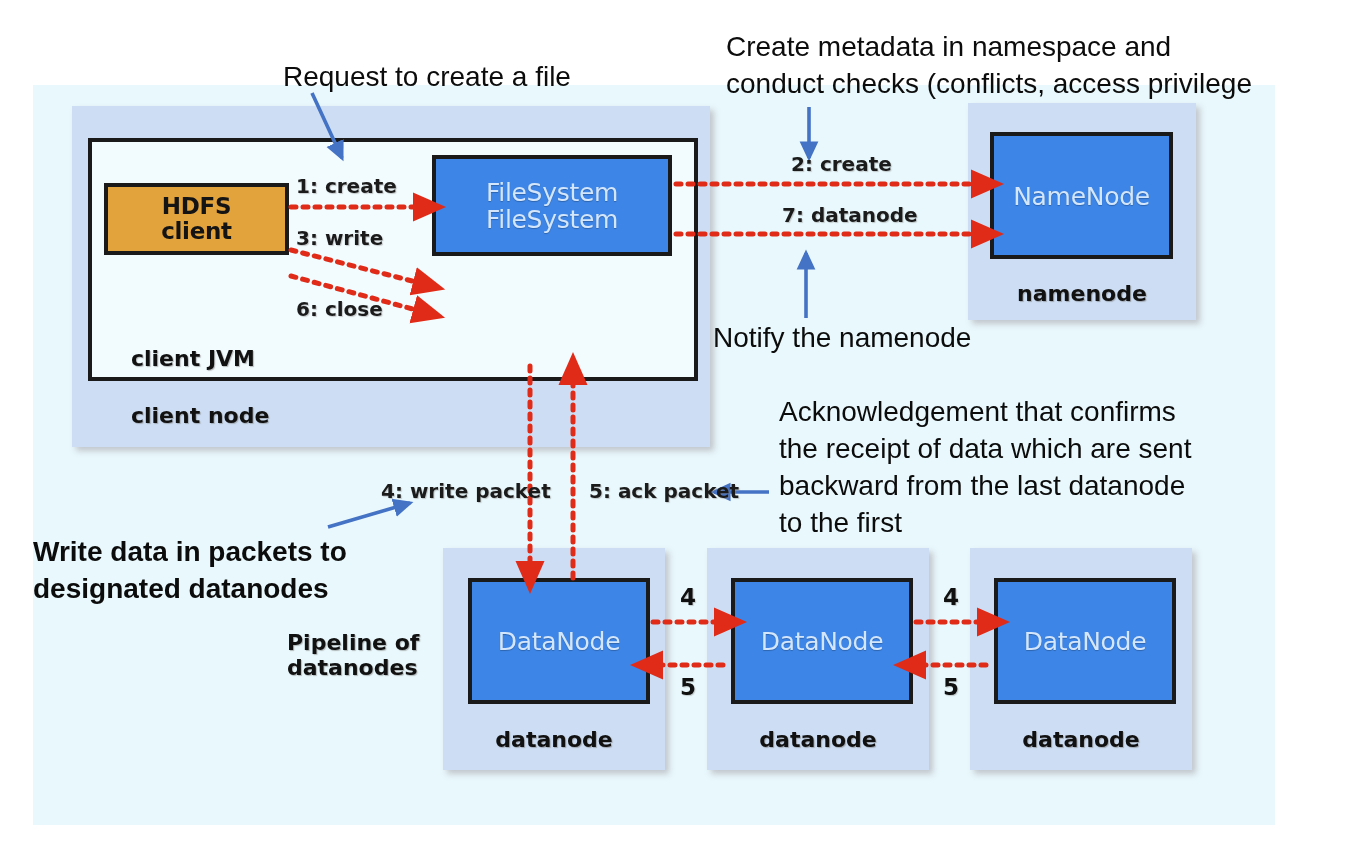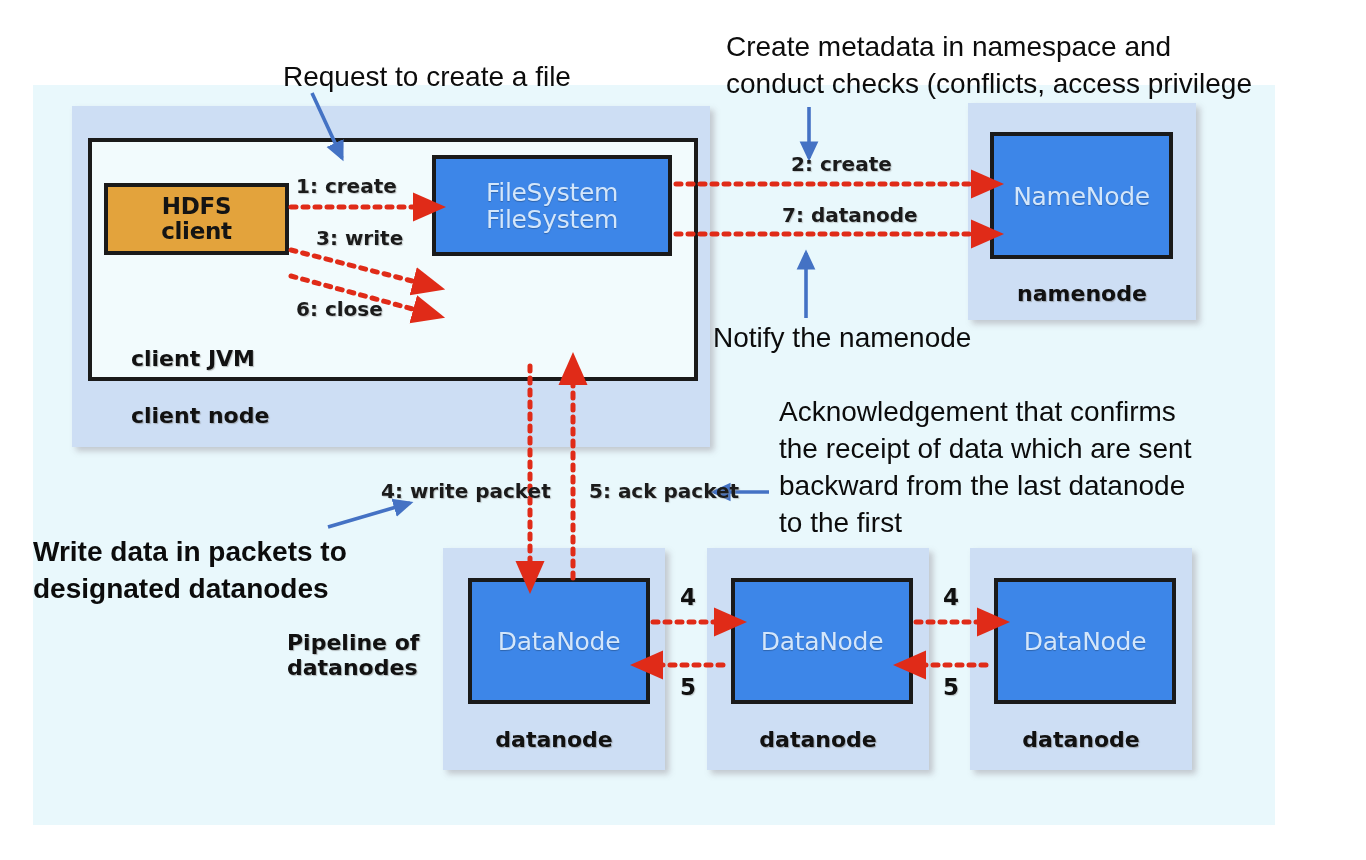--- a/index.html
+++ b/index.html
@@ -246,21 +246,21 @@
 
     <line x1="806" y1="318" x2="806" y2="253" stroke="#4472c4" stroke-width="3.6" marker-end="url(#blueArrow)"></line>
 
     <line x1="769" y1="492" x2="714" y2="492" stroke="#4472c4" stroke-width="3.6" marker-end="url(#blueArrow)"></line>
 
     <line x1="328" y1="527" x2="410" y2="503" stroke="#4472c4" stroke-width="3.6" marker-end="url(#blueArrow)"></line>
   </svg>
 
   <div class="step-label" style="left:296px; top:174px;">1: create</div>
 
-  <div class="step-label" style="left:296px; top:226px;margin-left:20px;">3: write</div>
+  <div class="step-label" style="left:296px; top:226px;">3: write</div>
 
   <div class="step-label" style="left:296px; top:297px;">6: close</div>
 
   <div class="step-label" style="left:791px; top:152px;">2: create</div>
 
   <div class="step-label" style="left:782px; top:203px;">7: datanode</div>
 
   <div class="step-label" style="left:381px; top:479px;">4: write packet</div>
 
   <div class="step-label" style="left:589px; top:479px;">5: ack packet</div>

